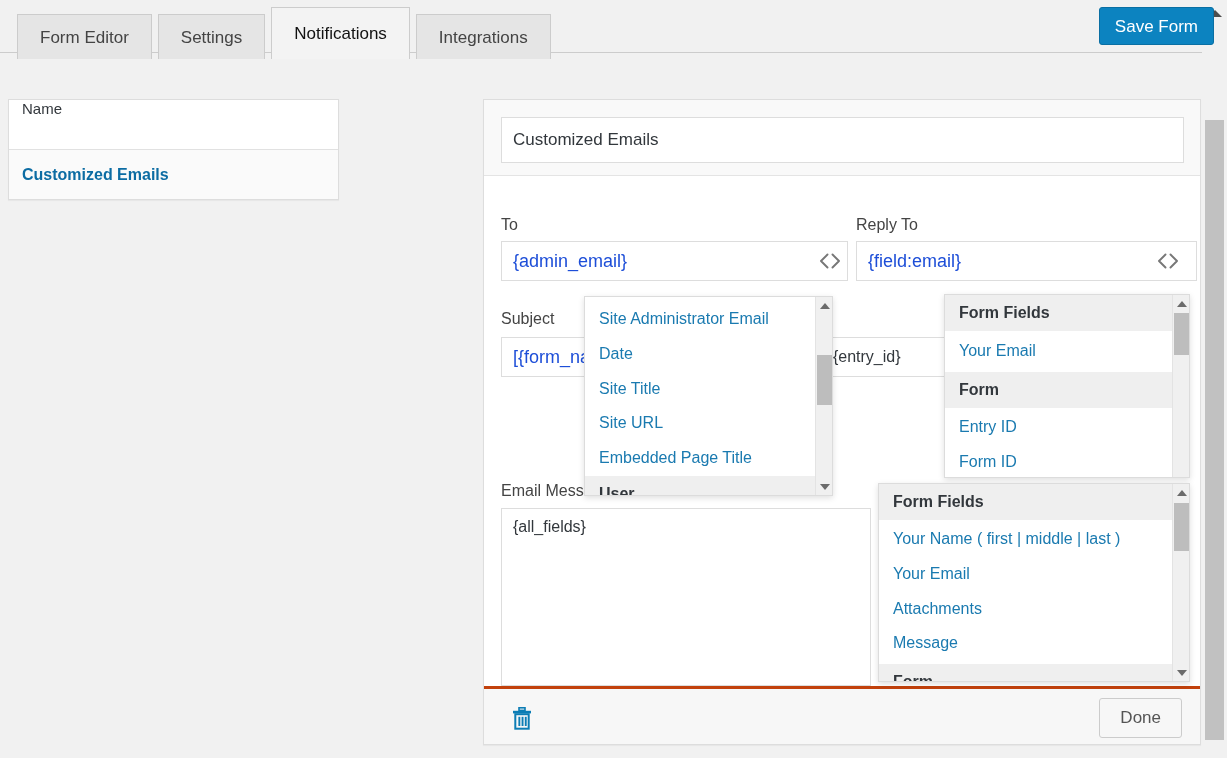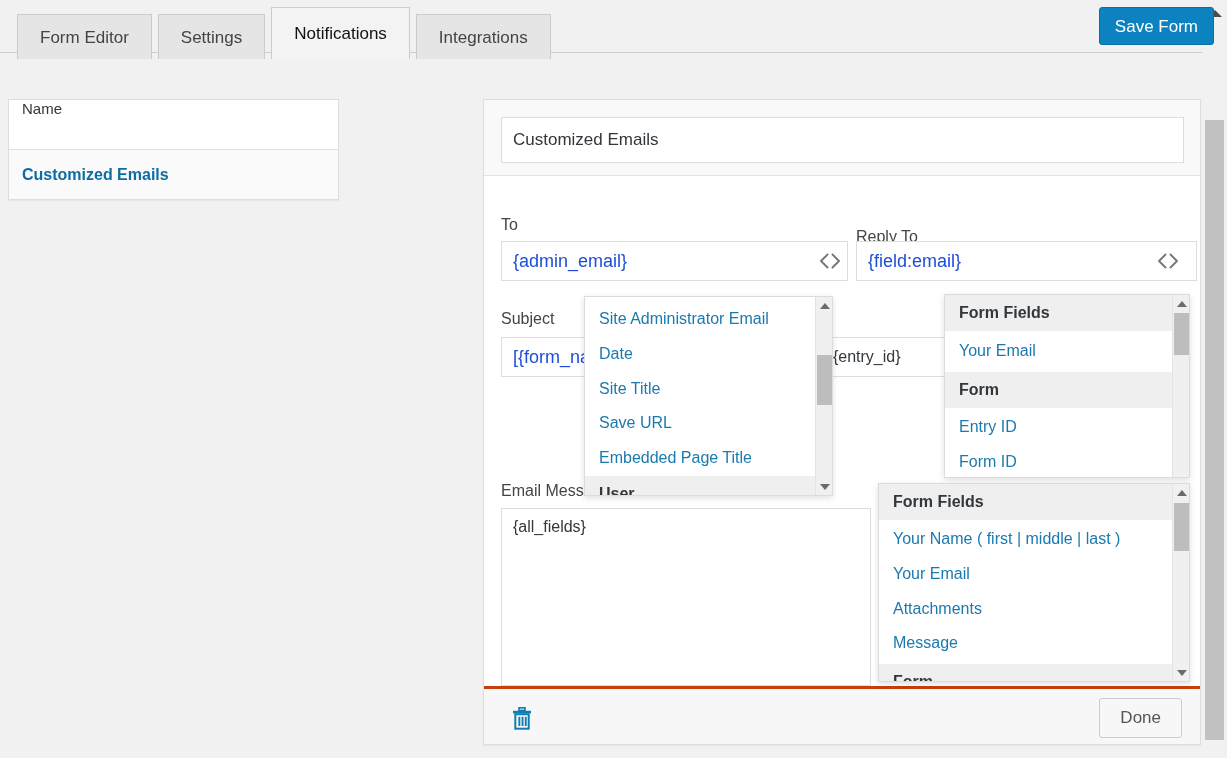--- a/index.html
+++ b/index.html
@@ -313,21 +313,21 @@
 
     <div class="fld-label" style="left:17px; top:41px;">To</div>
     <input class="txt-input" style="left: 17px; top: 65px; width: 347px;" type="text" value="{admin_email}">
     <div class="mergetag-btn" style="left:331px; top:66px;">
       <svg width="22" height="16" viewBox="0 0 22 16" aria-hidden="true">
         <path d="M8.5 1.5 L2 8 L8.5 14.5" fill="none" stroke="#777" stroke-width="1.9" stroke-linecap="round" stroke-linejoin="round"></path>
         <path d="M13.5 1.5 L20 8 L13.5 14.5" fill="none" stroke="#777" stroke-width="1.9" stroke-linecap="round" stroke-linejoin="round"></path>
       </svg>
     </div>
 
-    <div class="fld-label" style="left:372px; top:41px;margin-top:12px;">Reply To</div>
+    <div class="fld-label" style="left:372px; top:41px;">Reply To</div>
     <input class="txt-input" style="left: 372px; top: 65px; width: 341px;" type="text" value="{field:email}">
     <div class="mergetag-btn" style="left:669px; top:66px;">
       <svg width="22" height="16" viewBox="0 0 22 16" aria-hidden="true">
         <path d="M8.5 1.5 L2 8 L8.5 14.5" fill="none" stroke="#777" stroke-width="1.9" stroke-linecap="round" stroke-linejoin="round"></path>
         <path d="M13.5 1.5 L20 8 L13.5 14.5" fill="none" stroke="#777" stroke-width="1.9" stroke-linecap="round" stroke-linejoin="round"></path>
       </svg>
     </div>
 
     <div class="fld-label" style="left:17px; top:135px;">Subject</div>
     <input class="txt-input" style="left: 17px; top: 161px; width: 684px;" type="text" value="[{form_na">
@@ -359,21 +359,21 @@
     </div>
   </div>
 </div>
 
 <div class="dropdown" id="dd-subject" style="left:584px; top:296px; width:249px; height:200px;">
   <div class="dd-scrollport" style="right:17px;">
     <div style="position:absolute; left:0; top:5px; width:100%;">
       <div class="dd-item">Site Administrator Email</div>
       <div class="dd-item">Date</div>
       <div class="dd-item">Site Title</div>
-      <div class="dd-item">Save URL</div>
+      <div class="dd-item">Site URL</div>
       <div class="dd-item">Embedded Page Title</div>
       <div class="dd-group-head">User</div>
     </div>
   </div>
   <div class="dd-sb">
     <div class="arrow-up">
         <span class="tri-up"></span>
       </div>
     <div class="thumb" style="top:58px; height:50px;"></div>
     <div class="arrow-dn">

